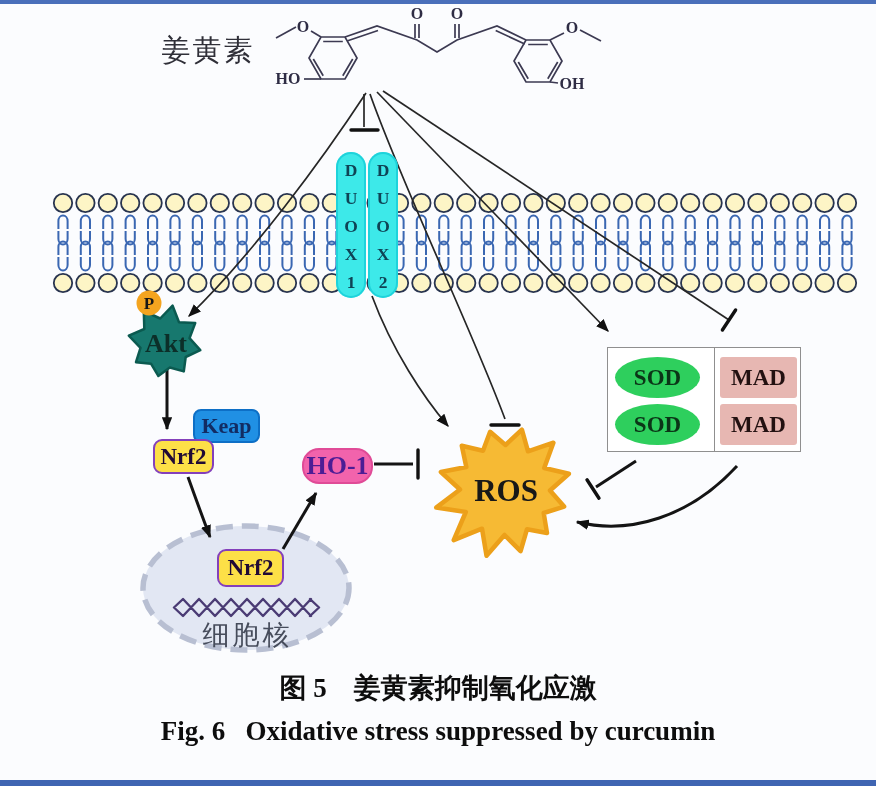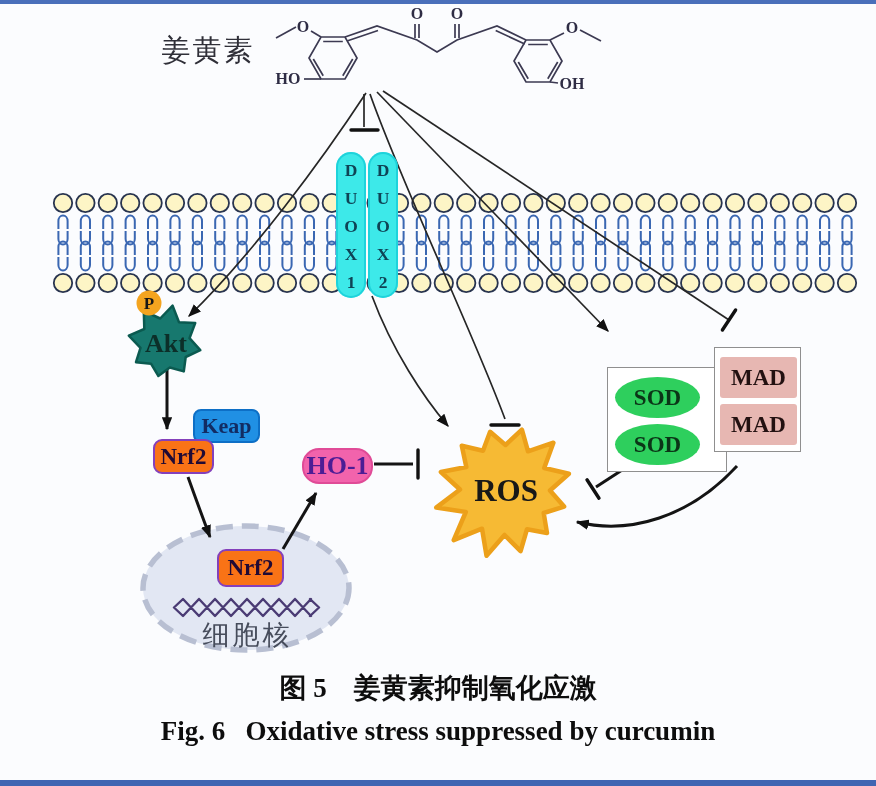--- a/index.html
+++ b/index.html
@@ -22,21 +22,21 @@
   .overlay{position:absolute;display:flex;align-items:center;justify-content:center;box-sizing:border-box;}
   .zh-label{font-size:29px;color:#2f2f38;letter-spacing:2px;}
   .capsule{
     border-radius:15px;background:#3de9e9;
     box-shadow:inset 0 0 0 2px rgba(14,200,212,.65);
     color:#0f4355;font-weight:bold;font-size:17.5px;line-height:28px;
     text-align:center;white-space:pre-line;padding-top:2px;
   }
   .chip{font-weight:bold;text-align:center;}
   .keap{background:#2090e4;border:2px solid #0d6fc6;border-radius:8px;color:#122c63;font-size:22px;}
-  .nrf2{background:#f97316;border:2px solid #8440bb;border-radius:9px;color:#200a35;font-size:23px;}
+  .nrf2{background:#fde047;border:2px solid #8440bb;border-radius:9px;color:#200a35;font-size:23px;}
   .ho1{background:#f263ac;border:2px solid #e04b97;border-radius:17px;color:#4c1d95;font-size:26px;}
   .enzyme-box{background:#ffffff;border:1.6px solid #8f8f8f;}
   .sod{position:absolute;background:#2ecf5d;border-radius:50%;color:#0b3517;font-size:23px;font-weight:bold;display:flex;align-items:center;justify-content:center;}
   .mad{position:absolute;background:#e7b7b2;border-radius:3px;color:#231111;font-size:23px;font-weight:bold;display:flex;align-items:center;justify-content:center;}
   .nucleus-label{font-size:27px;color:#464c5b;letter-spacing:3px;}
   .caption{position:absolute;left:0;width:876px;text-align:center;font-weight:bold;color:#0d0d0d;white-space:pre;}
   .caption.zh{top:670px;font-size:27px;font-family:"Liberation Serif","DejaVu Serif",serif;}
   .caption.en{top:716px;font-size:27px;}
 </style>
 </head>
@@ -347,21 +347,21 @@
 U
 O
 X
 2</div>
 
   <div class="overlay chip keap" style="left:193px;top:409px;width:67px;height:34px;">Keap</div>
   <div class="overlay chip nrf2" style="left:153px;top:439px;width:61px;height:35px;">Nrf2</div>
   <div class="overlay chip nrf2" style="left:217px;top:549px;width:67px;height:38px;">Nrf2</div>
   <div class="overlay chip ho1" style="left:302px;top:448px;width:71px;height:36px;">HO-1</div>
 
-  <div class="overlay enzyme-box" style="left:607px;top:367px;width:120px;height:105px;">
+  <div class="overlay enzyme-box" style="left:607px;top:347px;width:120px;height:105px;">
     <div class="sod" style="left:7px;top:9px;width:85px;height:41px;">SOD</div>
     <div class="sod" style="left:7px;top:56px;width:85px;height:41px;">SOD</div>
   </div>
   <div class="overlay enzyme-box" style="left:714px;top:347px;width:87px;height:105px;">
     <div class="mad" style="left:5px;top:9px;width:77px;height:41px;">MAD</div>
     <div class="mad" style="left:5px;top:56px;width:77px;height:41px;">MAD</div>
   </div>
 
   <div class="overlay nucleus-label" style="left:185px;top:619px;width:125px;height:32px;">细胞核</div>
 

